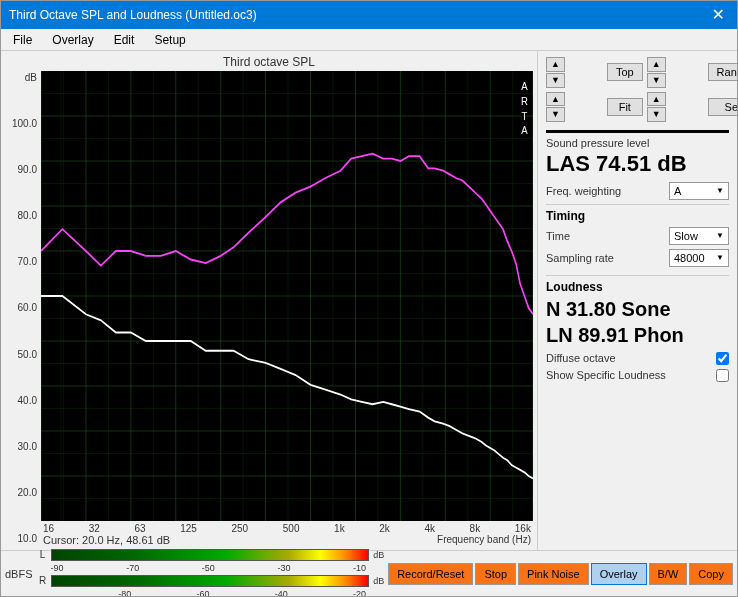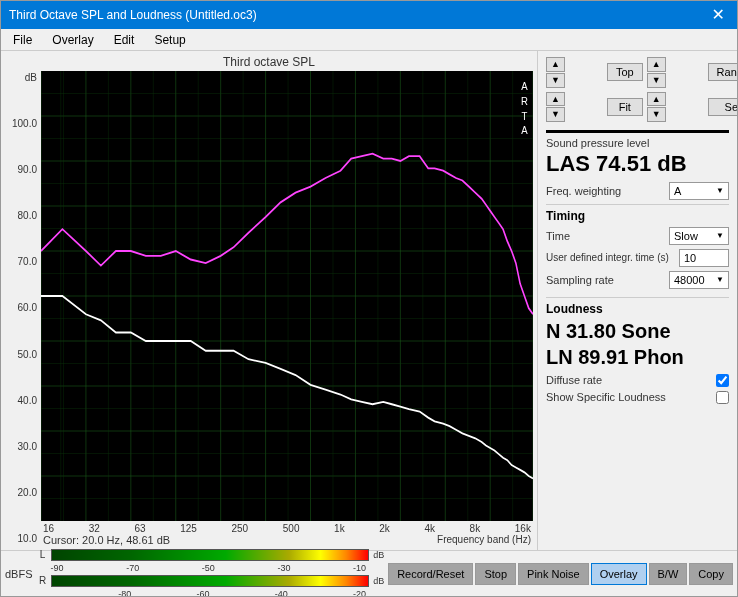--- a/index.html
+++ b/index.html
@@ -311,21 +311,21 @@
       text-align: center;
     }
 
     .action-buttons {
       display: flex;
       gap: 2px;
       align-items: center;
     }
 
     .action-btn {
-      background: #a3a3a3;
+      background: #f97316;
       border: 1px solid #999;
       padding: 4px 8px;
       cursor: pointer;
       font-size: 11px;
       white-space: nowrap;
     }
     .action-btn.active { background: #b0d0f0; border-color: #0078d7; }
 
     
     .grid-svg {
@@ -614,40 +614,36 @@
 
       <div class="timing-section">
         <div class="timing-title">Timing</div>
         <div class="param-row">
           <span class="param-label">Time</span>
           <div class="dropdown">
             <span>Slow</span>
             <span class="dropdown-arrow">▼</span>
           </div>
         </div>
-        <div class="param-row" style="flex-wrap:wrap;">
-          <span class="param-label" style="font-size:10px;">User defined integr. time (s)</span>
-          <input class="param-input" value="10" style="width: 50px;">
-        </div>
         <div class="param-row">
           <span class="param-label">Sampling rate</span>
           <div class="dropdown">
             <span>48000</span>
             <span class="dropdown-arrow">▼</span>
           </div>
         </div>
       </div>
 
       <div class="loudness-section">
         <div class="loudness-title">Loudness</div>
         <div class="loudness-value">N 31.80 Sone</div>
         <div class="loudness-value">LN 89.91 Phon</div>
 
         <div class="checkbox-row">
-          <span class="checkbox-label">Diffuse rate</span>
+          <span class="checkbox-label">Diffuse octave</span>
           <input type="checkbox" checked="" style="">
         </div>
         <div class="checkbox-row">
           <span class="checkbox-label">Show Specific Loudness</span>
           <input type="checkbox" style="">
         </div>
       </div>
     </div>
   </div>
 

